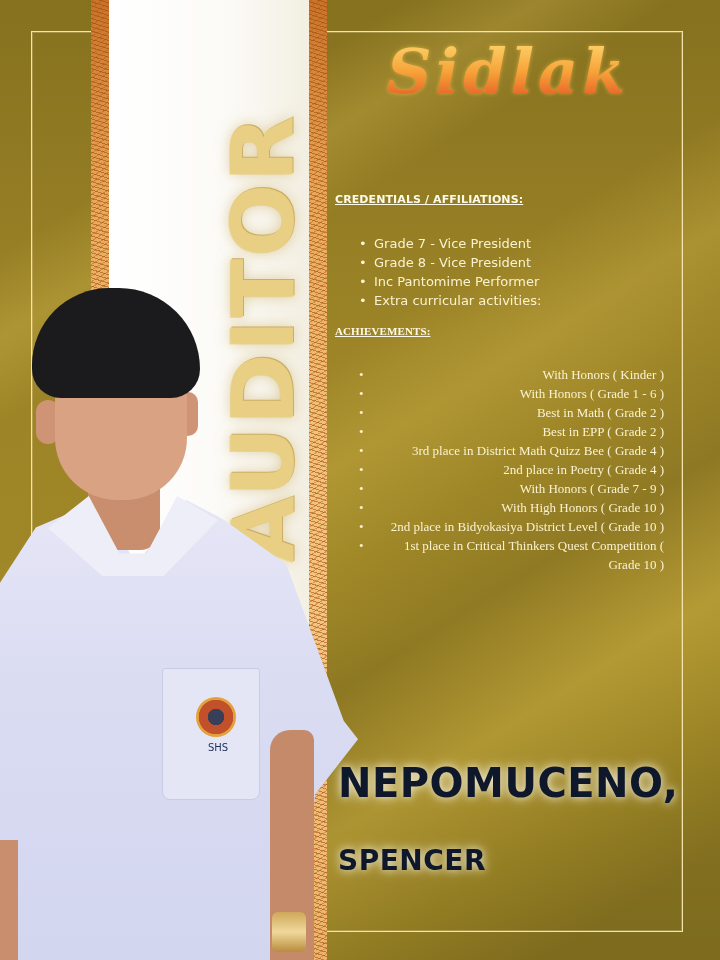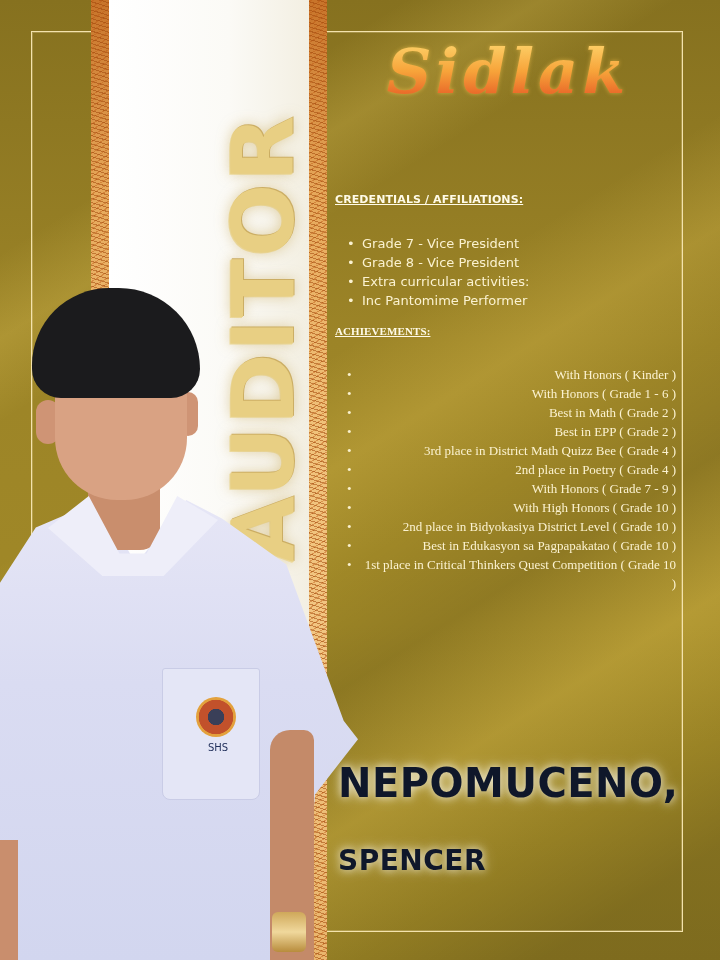--- a/index.html
+++ b/index.html
@@ -27,21 +27,21 @@
           color:#e8cf83; white-space:nowrap;
           text-shadow:0 0 14px rgba(200,170,90,0.55), 1px 1px 0 #cdb069, -1px -1px 0 #f3e2a8; }
   .logo { position:absolute; left:378px; top:32px; width:260px; height:78px; display:flex; align-items:center; justify-content:center;
           font-family:"DejaVu Serif", serif; font-weight:bold; font-style:italic; font-size:62px; letter-spacing:4px;
           color:#f5a133;
           background:linear-gradient(180deg,#ffe27a 0%, #f7a43a 50%, #e0431e 100%);
           -webkit-background-clip:text; background-clip:text; -webkit-text-fill-color:transparent;
           text-shadow:none; filter:drop-shadow(0 0 2px rgba(255,200,80,0.6));text-align:center; }
   .section { position:absolute; left:335px; color:#fbf3d7; }
   .section h3 { margin:0; font-size:11px; font-weight:bold; text-decoration:underline; letter-spacing:0.1px; color:#fffbe8; }
-  .section ul { margin:4px; padding:0; list-style:none; }
+  .section ul { margin:16px; padding:0; list-style:none; }
   .section li { position:relative; padding-left:23px; font-size:13px; line-height:19px; color:#fbf2d0; }
   .section li::before { content:"•"; position:absolute; left:8px; top:0; color:#fbf2d0; font-size:13px; }
   .sec-cred { top:193px; width:320px; }
   .sec-cred ul { margin-top:28px; }
   .sec-ach { top:325px; width:345px;font-family:Liberation Serif, serif; }
   .sec-ach ul { margin-top:28px;text-align:right; }
   .hair { position:absolute; left:32px; top:288px; width:168px; height:110px; background:#1b1b1d;
           border-radius:80px 84px 30px 30px; }
   .face { position:absolute; left:55px; top:345px; width:132px; height:155px; background:#d9a283;
           border-radius:40px 40px 62px 62px; }
@@ -79,38 +79,37 @@
 
 <div class="role">AUDITOR</div>
 
 <div class="logo">Sidlak</div>
 
 <div class="section sec-cred">
   <h3>CREDENTIALS / AFFILIATIONS:</h3>
   <ul>
     <li>Grade 7 - Vice President</li>
     <li>Grade 8 - Vice President</li>
+    <li>Inc Pantomime Performer</li>
     <li>Extra curricular activities:</li>
-    <li>Inc Pantomime Performer</li>
   </ul>
 </div>
 
 <div class="section sec-ach">
   <h3>ACHIEVEMENTS:</h3>
   <ul>
     <li>With Honors ( Kinder )</li>
     <li>With Honors ( Grade 1 - 6 )</li>
     <li>Best in Math ( Grade 2 )</li>
     <li>Best in EPP ( Grade 2 )</li>
     <li>3rd place in District Math Quizz Bee ( Grade 4 )</li>
     <li>2nd place in Poetry ( Grade 4 )</li>
     <li>With Honors ( Grade 7 - 9 )</li>
     <li>With High Honors ( Grade 10 )</li>
     <li>2nd place in Bidyokasiya District Level ( Grade 10 )</li>
-    <li>Best in Edukasyon sa Pagpapakatao ( Grade 10 )</li>
     <li>1st place in Critical Thinkers Quest Competition ( Grade 10 )</li>
   </ul>
 </div>
 
 <div>
   <div class="shirt"></div>
   <div class="arm-l"></div>
   <div class="arm-r"></div>
   <div class="watch"></div>
   <div class="neck"></div>

